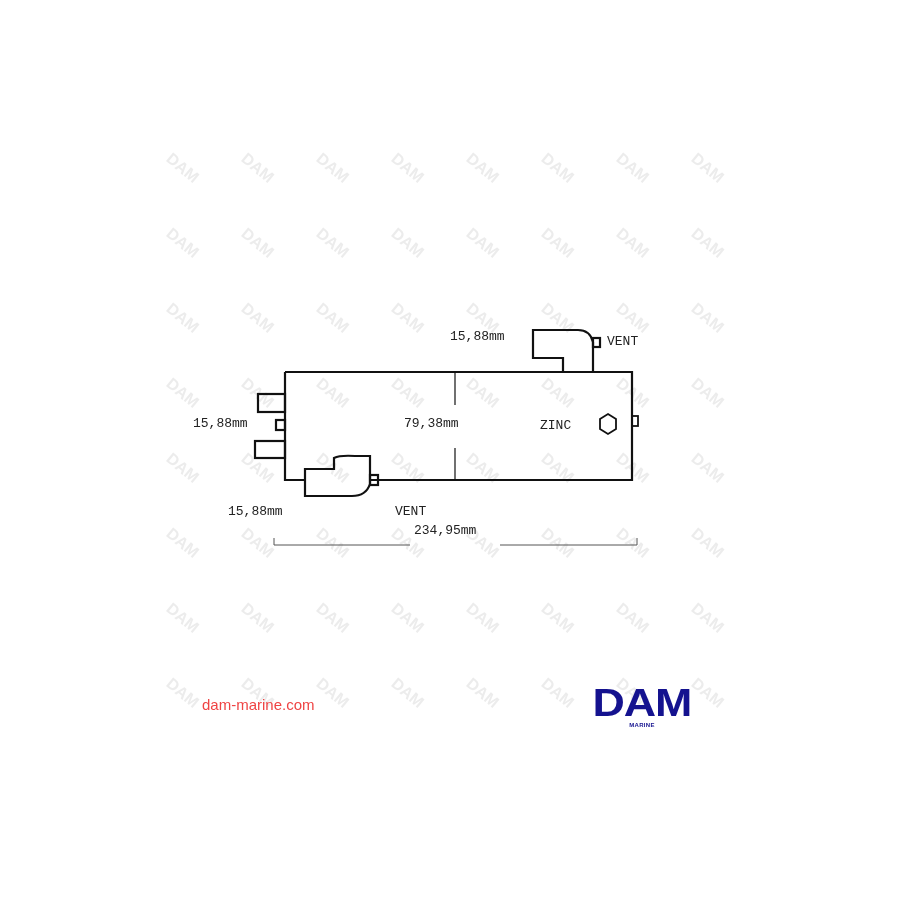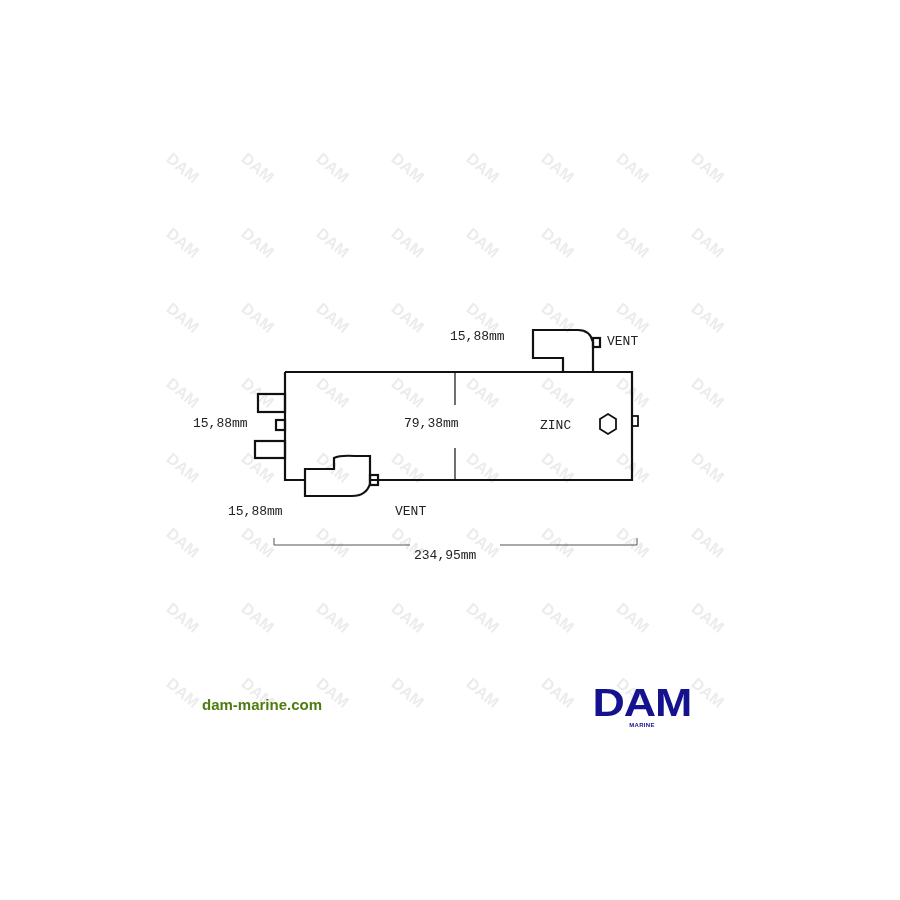--- a/index.html
+++ b/index.html
@@ -1,19 +1,19 @@
 <!DOCTYPE html>
 <html><head>
 <meta charset="utf-8">
 <style>
   html, body { margin: 0; padding: 0; background: #ffffff; }
   body { width: 900px; height: 900px; position: relative; overflow: hidden; font-family: "DejaVu Sans", sans-serif; }
   #canvas { position: absolute; left: 0; top: 0; width: 900px; height: 900px; }
   .lbl { position: absolute; font-family: Liberation Mono, monospace; font-size: 13px; color: #222222; white-space: nowrap; line-height: 1; }
-  .url { position: absolute; left: 202px; top: 696px; font-family: "Liberation Sans", sans-serif; font-size: 15px; color: #4d7c0f; white-space: nowrap; font-weight: bold; }
+  .url { position: absolute; left: 202px; top: 696px; font-family: "Liberation Sans", sans-serif; font-size: 15px; color: #ef4444; white-space: nowrap; }
   .logo { position: absolute; left: 583px; top: 686px; width: 118px; text-align: center; }
   .logo-main { font-family: "Liberation Sans", sans-serif; font-weight: bold; font-size: 38px; color: #14128f; letter-spacing: -1px; line-height: 34px; transform: scaleX(1.18); display: inline-block; }
   .logo-sub { font-family: "Liberation Sans", sans-serif; font-weight: bold; font-size: 6px; color: #14128f; letter-spacing: 0.3px; margin-top: 2px; }
 </style>
 </head>
 <body>
 
 <svg id="canvas" width="900" height="900" viewBox="0 0 900 900" xmlns="http://www.w3.org/2000/svg">
   <defs>
     <pattern id="wm" patternUnits="userSpaceOnUse" width="75" height="75" patternTransform="translate(150 150)">
@@ -46,20 +46,20 @@
   </g>
 </svg>
 
 <div class="lbl" style="left:450px; top:330px;">15,88mm</div>
 <div class="lbl" style="left:607px; top:335px;">VENT</div>
 <div class="lbl" style="left:193px; top:417px;">15,88mm</div>
 <div class="lbl" style="left:404px; top:417px;">79,38mm</div>
 <div class="lbl" style="left:540px; top:419px;">ZINC</div>
 <div class="lbl" style="left:228px; top:505px;">15,88mm</div>
 <div class="lbl" style="left:395px; top:505px;">VENT</div>
-<div class="lbl" style="left:414px; top:549px;">234,95mm</div>
+<div class="lbl" style="left:414px; top:524px;">234,95mm</div>
 
 <div class="url">dam-marine.com</div>
 
 <div class="logo">
   <div class="logo-main">DAM</div>
   <div class="logo-sub">MARINE</div>
 </div>
 
 </body></html>

